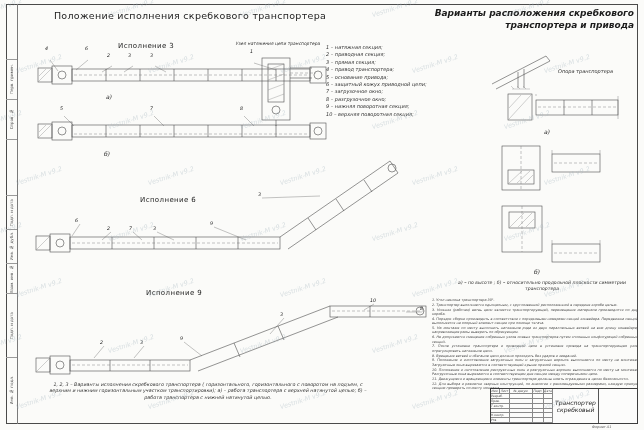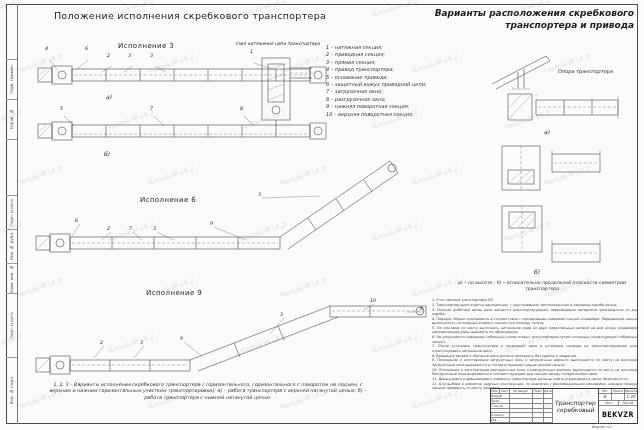--- a/index.html
+++ b/index.html
@@ -365,39 +365,20 @@
           <div class="cell" style="width: 9px;"></div>
         </div>
         <div class="s-row">
           <div class="cell" style="width: 19px; justify-content: flex-start;">Утв.</div>
           <div class="cell" style="width: 23px;"></div>
           <div class="cell" style="width: 11px;"></div>
           <div class="cell" style="width: 9px;"></div>
         </div>
       </div>
     <div class="stamp-mid">Транспортер скребковый</div>
-    <div class="stamp-right">
-      <div class="sr-row" style="height:5px">
-        <div class="sr-cell">Лит.</div>
-        <div class="sr-cell">Масса</div>
-        <div class="sr-cell">Масштаб</div>
-      </div>
-      <div class="sr-row" style="height:7px">
-        <div class="sr-cell" style="font-size:4px">И</div>
-        <div class="sr-cell"></div>
-        <div class="sr-cell" style="font-size:4px">1:20</div>
-      </div>
-      <div class="sr-row" style="height:5px">
-        <div class="sr-cell">Лист</div>
-        <div class="sr-cell">Листов</div>
-      </div>
-      <div class="sr-row logo-cell" style="flex:1">
-        <span class="logo">BEKVZR</span>
-      </div>
-    </div>
   </div>
   <div class="format-note">Формат А1</div>
 
   <div class="wm-layer" id="wm">
       <span class="wm" style="left: -25px; top: 4px;">Vestnik-M v9.2</span>
       <span class="wm" style="left: 107px; top: 4px;">Vestnik-M v9.2</span>
       <span class="wm" style="left: 239px; top: 4px;">Vestnik-M v9.2</span>
       <span class="wm" style="left: 371px; top: 4px;">Vestnik-M v9.2</span>
       <span class="wm" style="left: 503px; top: 4px;">Vestnik-M v9.2</span>
       <span class="wm" style="left: 15px; top: 60px;">Vestnik-M v9.2</span>

